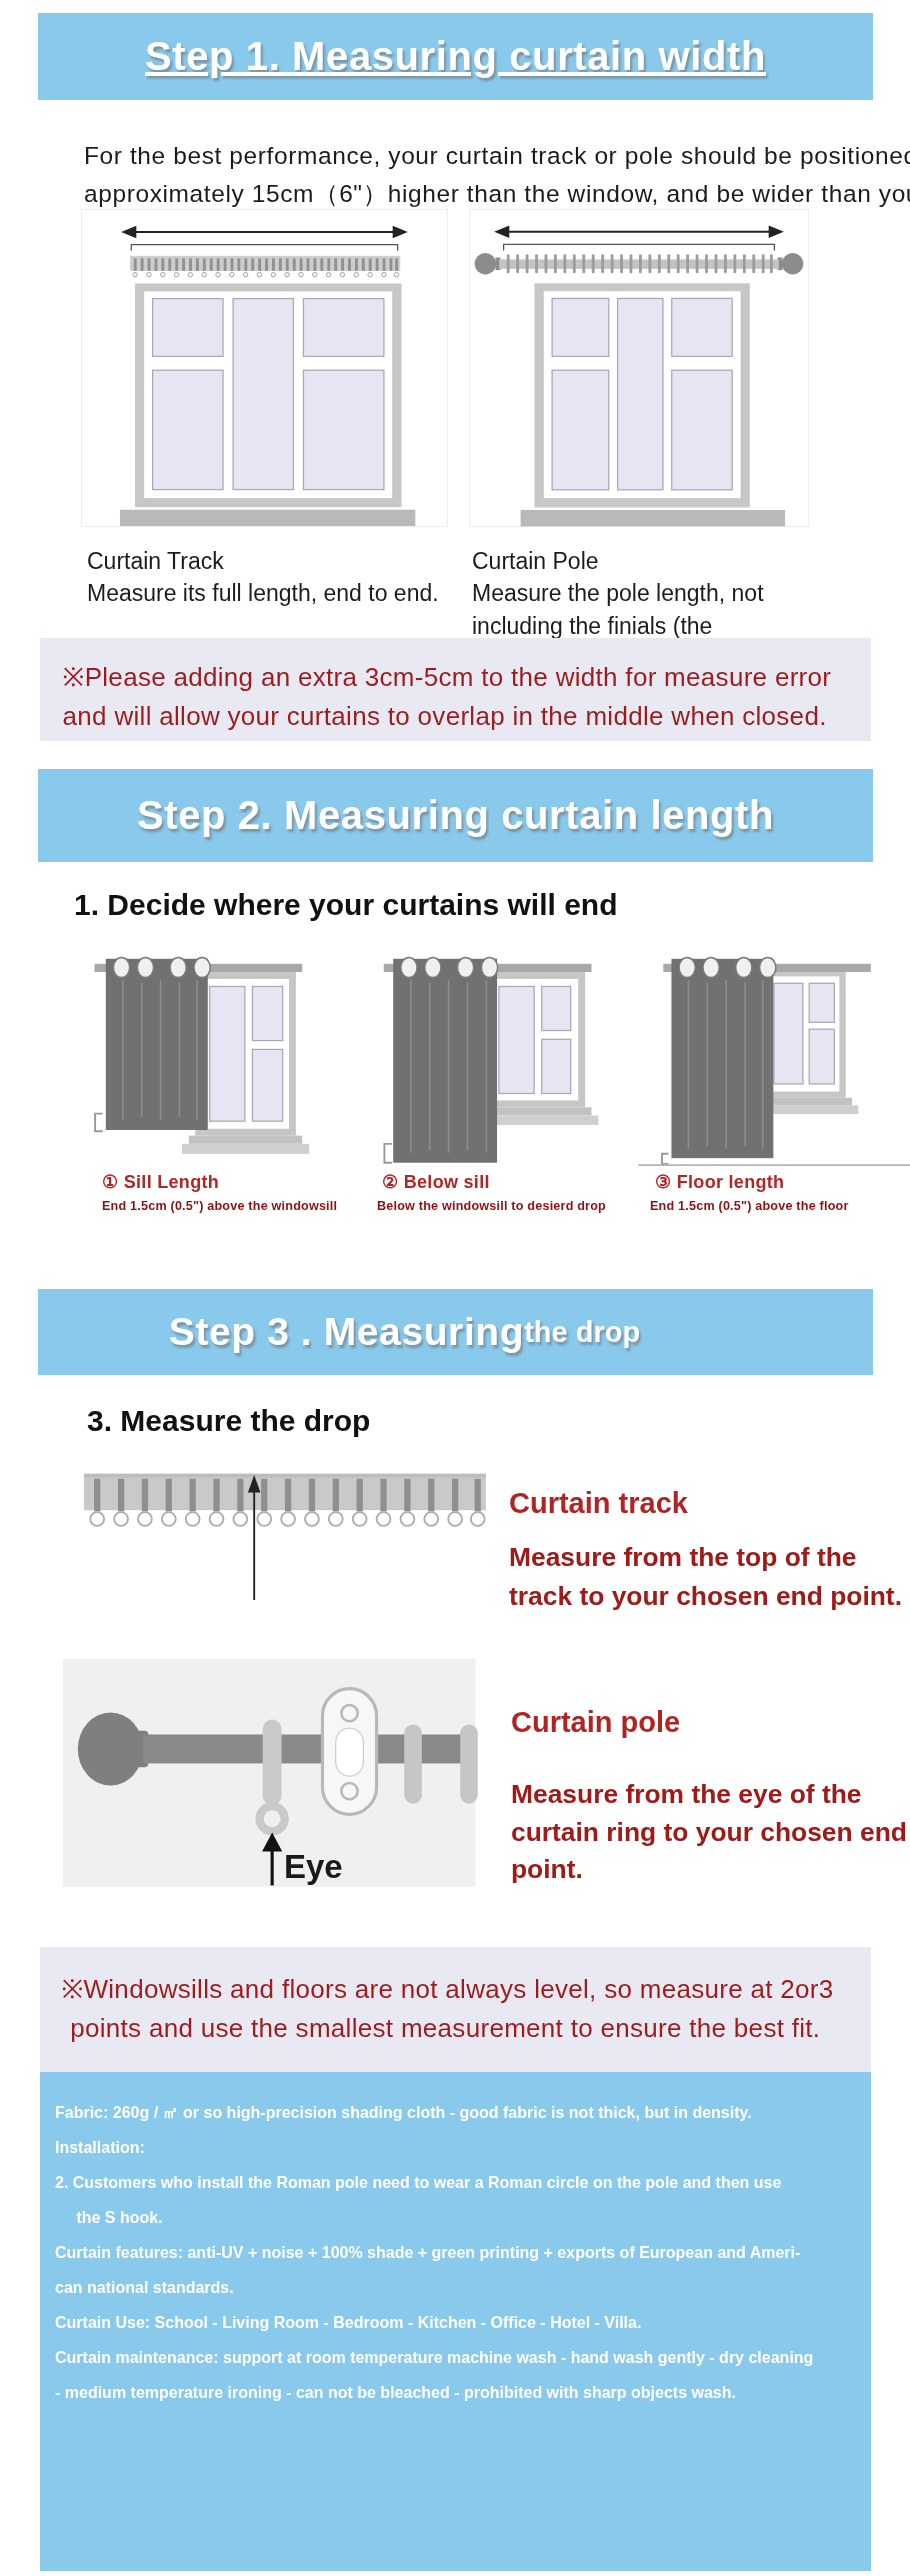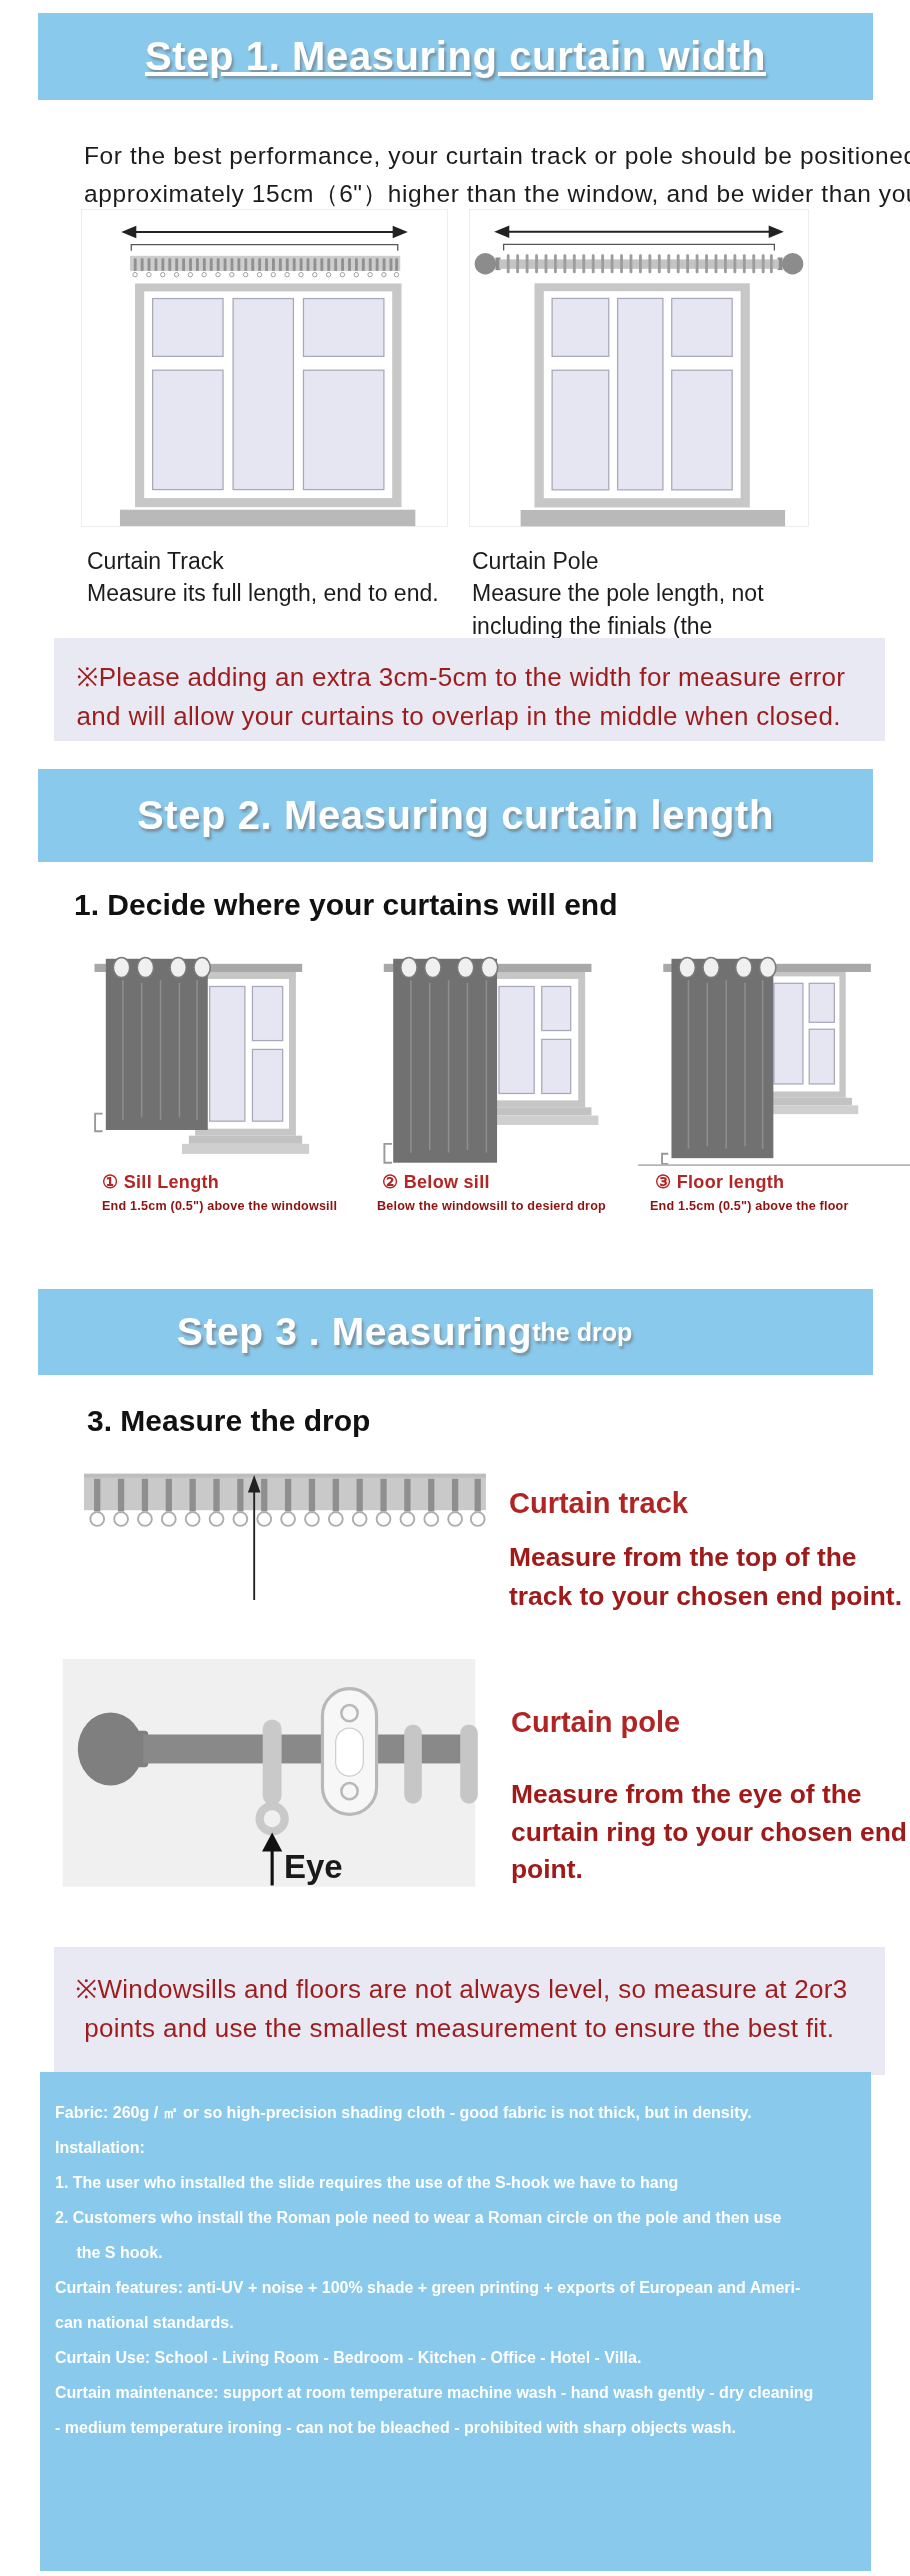--- a/index.html
+++ b/index.html
@@ -4,25 +4,25 @@
 <style>
   html,body{margin:0;padding:0;background:#ffffff;}
   #page{position:relative;width:910px;height:2576px;background:#ffffff;
         font-family:"Liberation Sans",sans-serif;overflow:hidden;}
   .abs{position:absolute;}
   .banner{background:#89c9ec;color:#ffffff;font-weight:bold;
           display:flex;align-items:center;justify-content:center;
           text-shadow:1.9px 2.5px 2.5px rgba(110,110,110,0.6);letter-spacing:0.6px;}
   .banner-main{font-size:40px;}
   .banner3-main{font-size:39px;}
-  .banner3-sub{font-size:25px;letter-spacing:0;}
+  .banner3-sub{font-size:29px;letter-spacing:0;}
   .intro{color:#1c1c1c;font-size:24.5px;letter-spacing:0.6px;line-height:38px;white-space:nowrap;}
   .cap{color:#1c1c1c;font-size:23px;line-height:33px;white-space:nowrap;}
   .note{background:#e9e9f4;color:#9e1c1c;font-size:26px;letter-spacing:0.3px;
-        line-height:39px;white-space:nowrap;margin-left:14px;}
+        line-height:39px;white-space:nowrap;}
   .h-black{color:#111111;font-weight:bold;font-size:30px;white-space:nowrap;}
   .opt-t{color:#b42626;font-weight:bold;font-size:18px;white-space:nowrap;letter-spacing:0.3px;}
   .opt-s{color:#8e1212;font-weight:bold;font-size:12.6px;white-space:nowrap;letter-spacing:0.2px;}
   .red-h{color:#b02424;font-weight:bold;font-size:29px;white-space:nowrap;}
   .red-b{color:#a01a1a;font-weight:bold;font-size:26.4px;line-height:39px;white-space:nowrap;}
   .eye{color:#1a1a1a;font-weight:bold;font-size:33px;}
   .footer{background:#89c9ec;color:#ffffff;font-size:16px;line-height:35px;
           padding:23px 0 0 15px;box-sizing:border-box;font-weight:bold;}
   .footer div{white-space:nowrap;}
   .footer .indent{padding-left:21.4px;}
@@ -365,21 +365,20 @@
   <div class="abs red-b" style="left:511px;top:1850px;">point.</div>
 
   <div class="abs note" style="left:40px;top:1947px;width:831px;height:128px;padding:22.6px 0 0 21.4px;box-sizing:border-box;">
     <div>※Windowsills and floors are not always level, so measure at 2or3</div>
     <div style="padding-left:8.8px;">points and use the smallest measurement to ensure the best fit.</div>
   </div>
 
   <div class="abs footer" style="left:40px;top:2072px;width:831px;height:499px;">
     <div>Fabric: 260g / ㎡ or so high-precision shading cloth - good fabric is not thick, but in density.</div>
     <div>Installation:</div>
-    <div>1. The user who installed the slide requires the use of the S-hook we have to hang</div>
     <div>2. Customers who install the Roman pole need to wear a Roman circle on the pole and then use</div>
     <div class="indent">the S hook.</div>
     <div>Curtain features: anti-UV + noise + 100% shade + green printing + exports of European and Ameri-</div>
     <div>can national standards.</div>
     <div>Curtain Use: School - Living Room - Bedroom - Kitchen - Office - Hotel - Villa.</div>
     <div>Curtain maintenance: support at room temperature machine wash - hand wash gently - dry cleaning</div>
     <div>- medium temperature ironing - can not be bleached - prohibited with sharp objects wash.</div>
   </div>
 
 </div>

